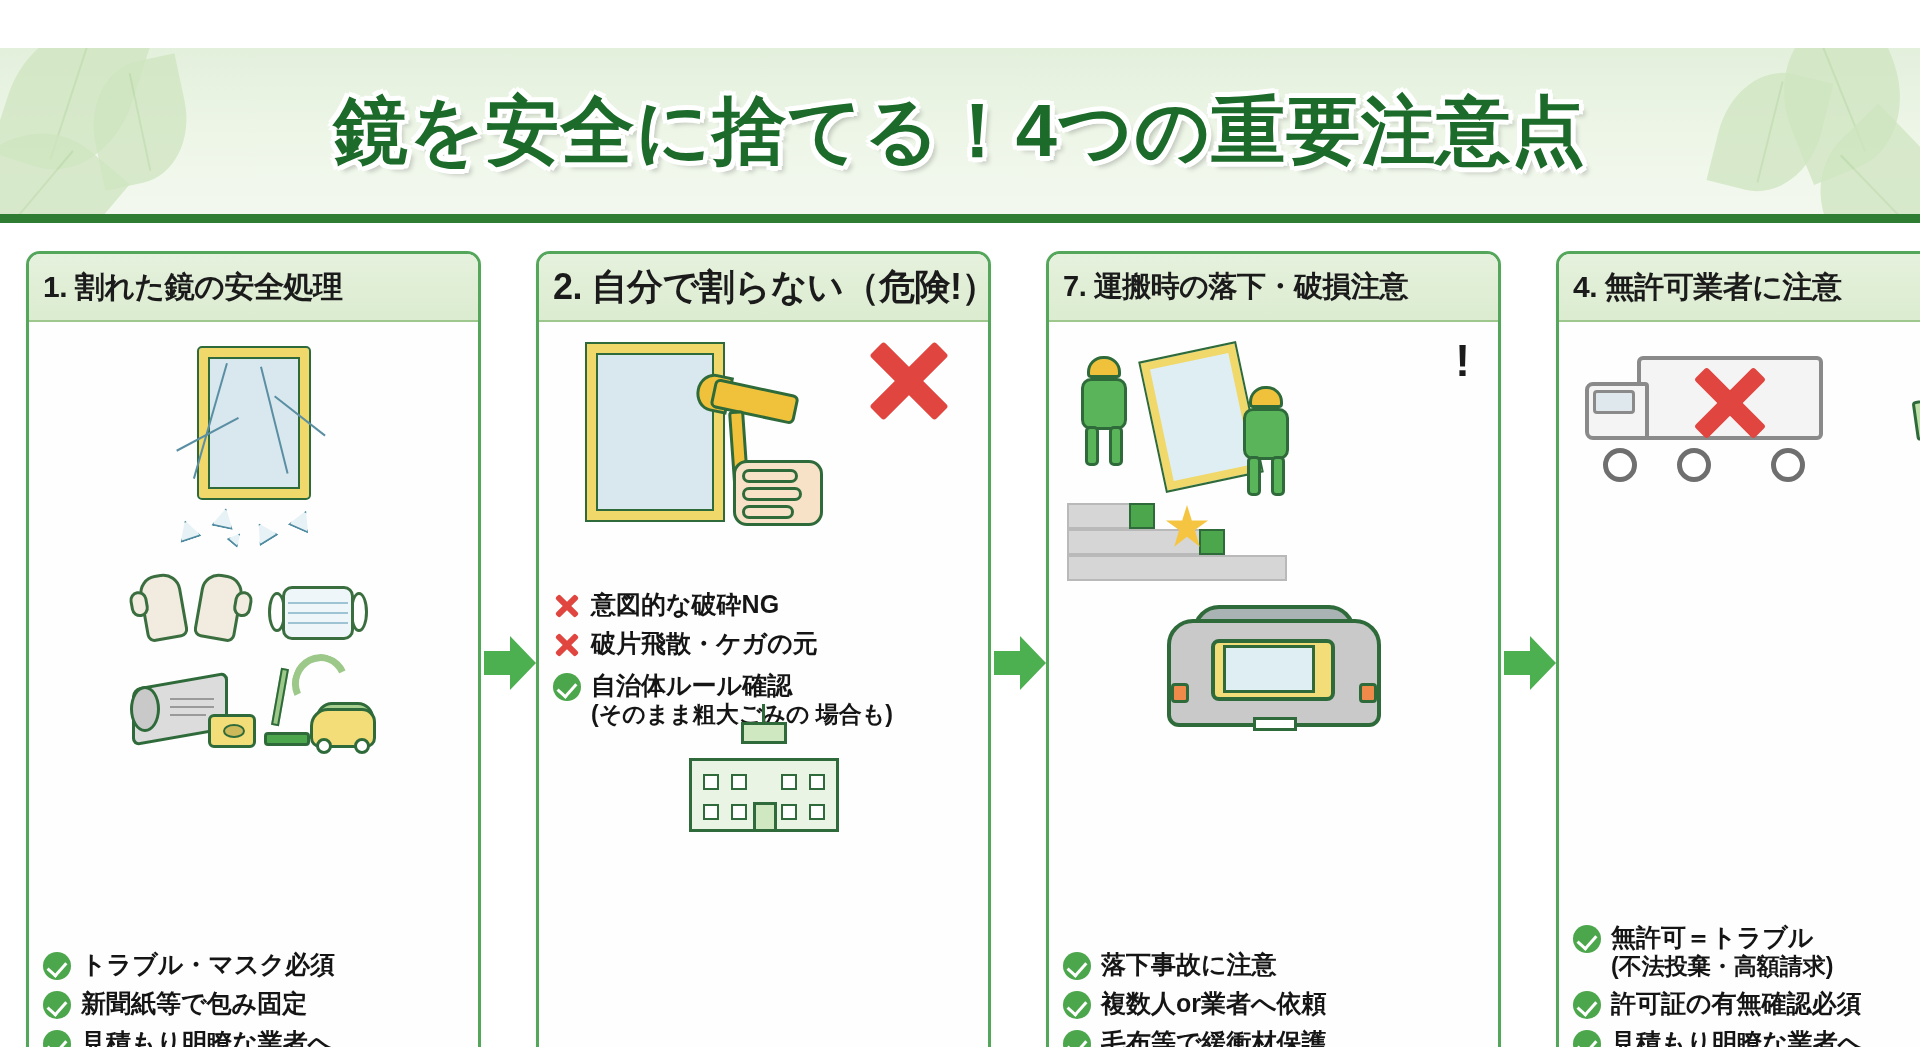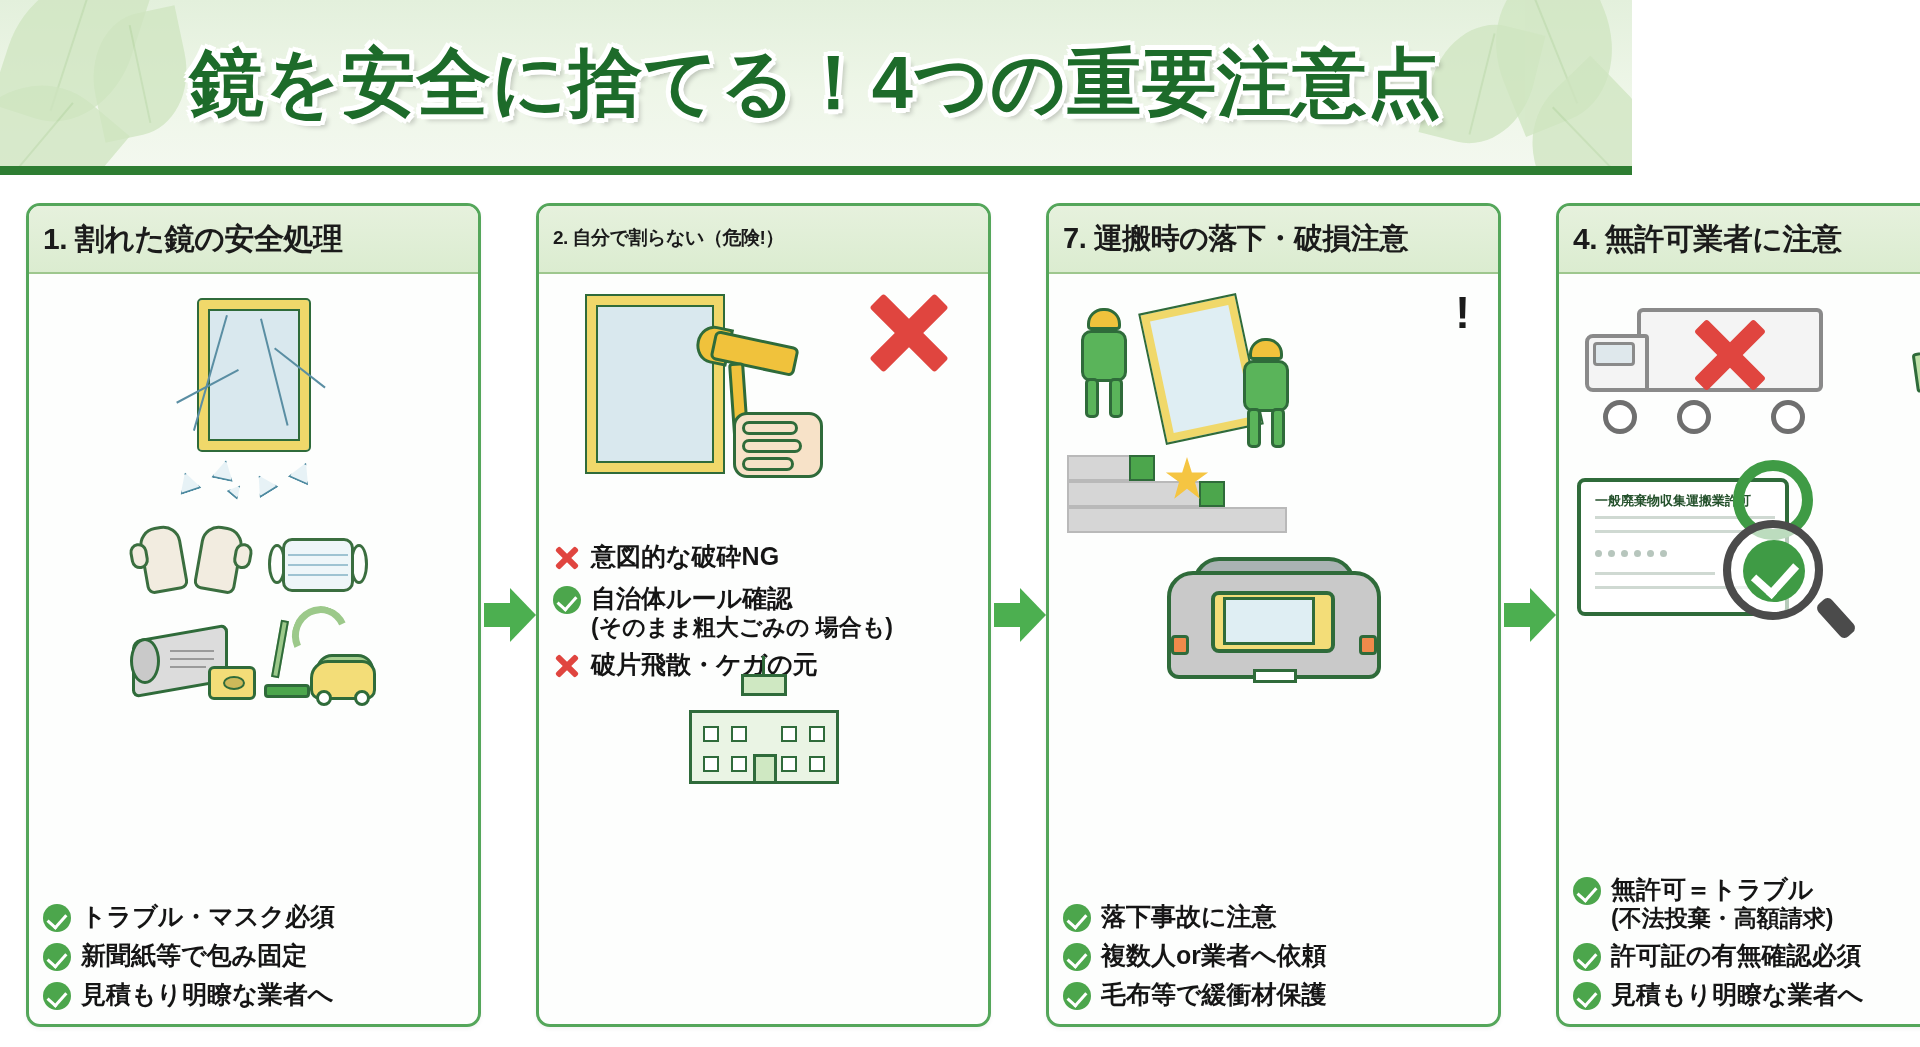--- a/index.html
+++ b/index.html
@@ -5,25 +5,25 @@
   * { box-sizing: border-box; margin: 0; padding: 0; }
   html, body {
     width: 1920px; height: 1047px;
     font-family: "Liberation Sans", "DejaVu Sans", sans-serif;
     background: #ffffff; overflow: hidden;
   }
   #root { position: relative; width: 1920px; height: 1047px; background: #fff; }
 
   
   .header {
-    position: relative; width: 1632px; height: 175px;
+    position: relative; width: 1920px; height: 175px;
     background: linear-gradient(180deg,#e3f0dc 0%, #eef6e8 55%, #f3f8ef 100%);
     border-bottom: 9px solid #2e7d32;
     overflow: hidden;
-    display: flex; align-items: center; justify-content: center;
+    display: flex; align-items: center; justify-content: center; margin-top: 48px;
   }
   .leaf {
     position: absolute; border-radius: 60% 0 60% 0;
     background: #cfe5c0; opacity: .75;
   }
   .leaf::after{
     content:""; position:absolute; left:50%; top:8%; width:2px; height:84%;
     background:#bcd9aa; transform:translateX(-50%) rotate(0deg);
   }
   .title-wrap { position: relative; z-index: 5; text-align: center; }
@@ -53,21 +53,21 @@
   .card-head {
     background: linear-gradient(180deg,#e6f1dd 0%, #dbecd0 100%);
     border-bottom: 2px solid #9ec78e;
     padding: 12px 10px 13px 14px;
     min-height: 68px; display:flex; align-items:center;
   }
   .card-head h2 {
     font-size: 30px; font-weight: 700; color: #1b1b1b; line-height: 1.1;
     white-space: nowrap; letter-spacing: -.5px;
   }
-  .card.c2 .card-head h2 { font-size: 19px; }
+  .card.c2 .card-head h2 { font-size: 36px; }
   .card.c3 .card-head h2 { font-size: 29px; }
   .card-body { position:relative; flex:1; padding: 8px 12px 14px 12px; display:flex; flex-direction:column; }
 
   .arrow-gap { flex: 0 0 55px; display:flex; align-items:center; justify-content:center; }
   .arrow {
     width: 50px; height: 54px; position: relative;
   }
   .arrow .shaft { position:absolute; left:0; top:15px; width:30px; height:24px; background:#4caf50; }
   .arrow .headt {
     position:absolute; right:-2px; top:0; width:0; height:0;
@@ -323,31 +323,31 @@
               <span class="f" style="top:24px; width:60px;"></span>
               <span class="f" style="top:42px; width:52px;"></span>
             </div>
           </div>
 
           <div class="bullets" style="margin-top:0;">
             <div class="bullet">
               <span class="ico cross"></span>
               <span class="btext">意図的な破砕NG</span>
             </div>
+            <div class="bullet">
+              <span class="ico cross"></span>
+              <span class="btext">破片飛散・ケガの元</span>
+            </div>
             <div class="bullet" style="margin-top:12px;">
               <span class="ico check"></span>
               <span class="btext">
                 <span>自治体ルール確認</span>
                 <span class="sub">(そのまま粗大ごみの
 場合も)</span>
               </span>
-            </div>
-            <div class="bullet">
-              <span class="ico cross"></span>
-              <span class="btext">破片飛散・ケガの元</span>
             </div>
           </div>
 
           <div class="bldg">
             <span class="flag"></span>
               <span class="roof"></span>
               <span class="base"></span>
             <span class="win" style="left:14px; bottom:42px;"></span>
             <span class="win" style="left:42px; bottom:42px;"></span>
             <span class="win" style="left:92px; bottom:42px;"></span>
@@ -447,43 +447,20 @@
                 <span class="wh" style="left:186px;"></span>
               <span class="xx"></span>
             </div>
             <div class="money">
 
               <span class="bill"></span>
 
             </div>
           </div>
 
-          <div class="permit">
-            <div class="doc">
-              <div class="tt">一般廃棄物収集運搬業許可</div>
-              <span class="rule" style="top:34px; width:180px;"></span>
-              <span class="rule" style="top:48px; width:150px;"></span>
-              <span class="dots" style="top:68px;">
-                  <b></b>
-                  <b></b>
-                  <b></b>
-                  <b></b>
-                  <b></b>
-                  <b></b>
-                </span>
-              <span class="rule" style="top:90px; width:120px;"></span>
-              <span class="rule" style="top:104px; width:160px;"></span>
-            </div>
-            <div class="okring"></div>
-            <div class="magni">
-              <span class="grip"></span>
-              <span class="lens"></span>
-              <span class="chk"></span>
-            </div>
-          </div>
 
           <div class="bullets">
             <div class="bullet">
               <span class="ico check"></span>
               <span class="btext">
                 <span>無許可＝トラブル</span>
                 <span class="sub">(不法投棄・高額請求)</span>
               </span>
             </div>
             <div class="bullet">

